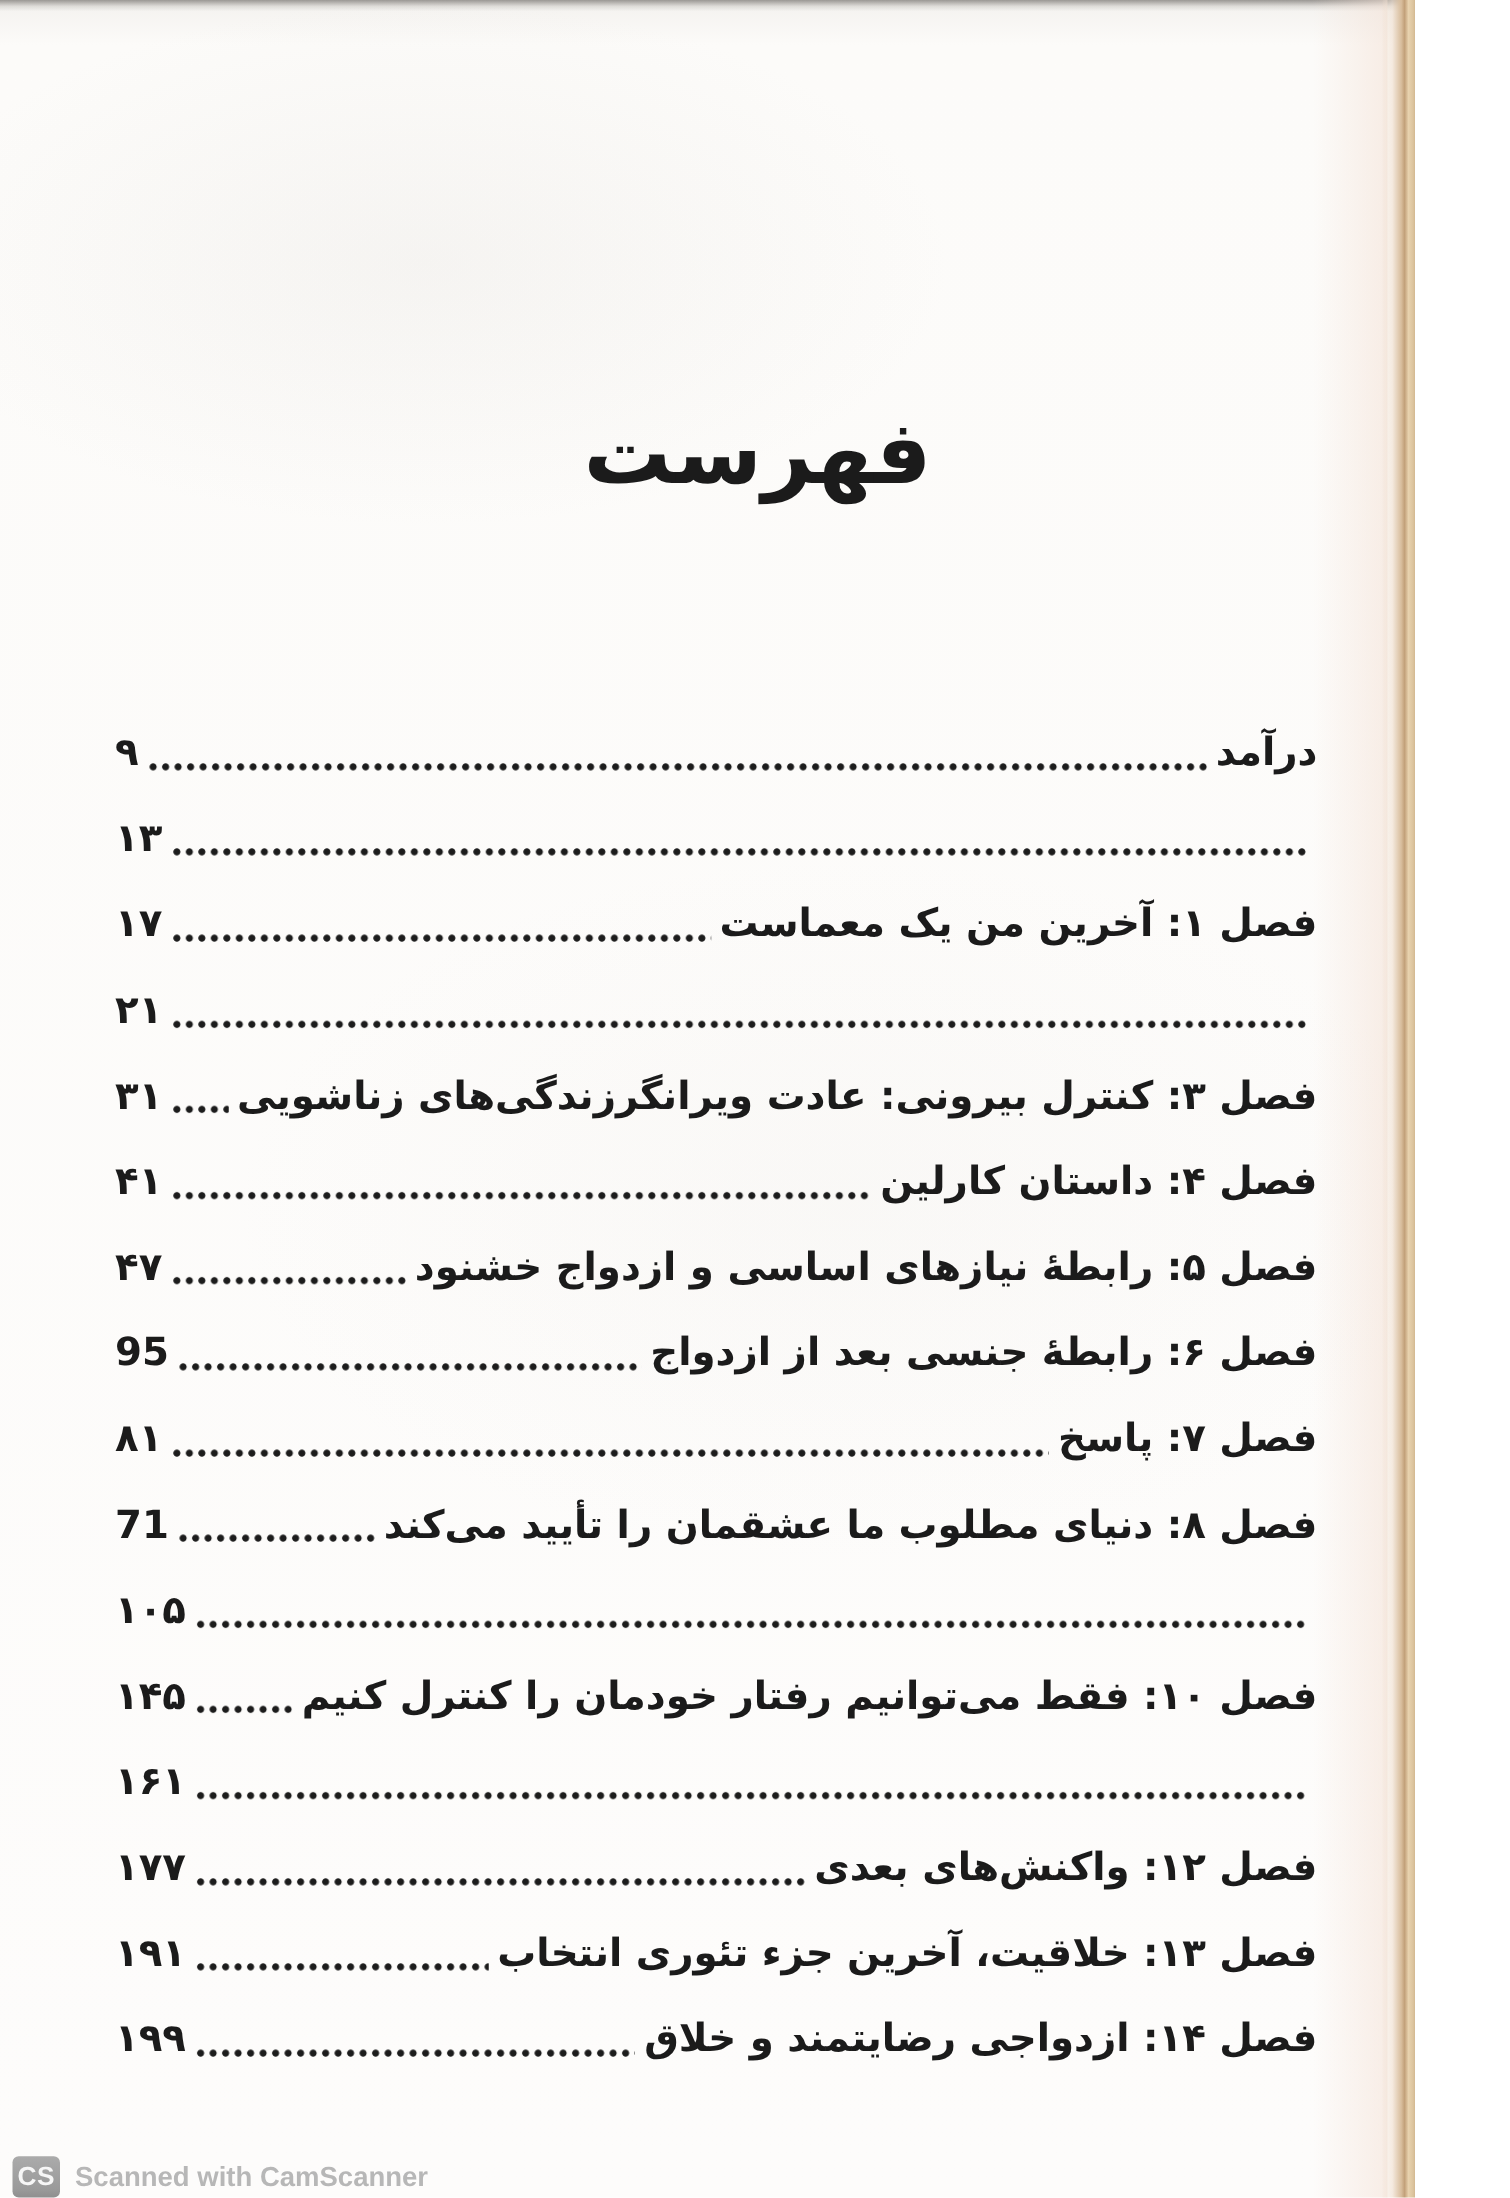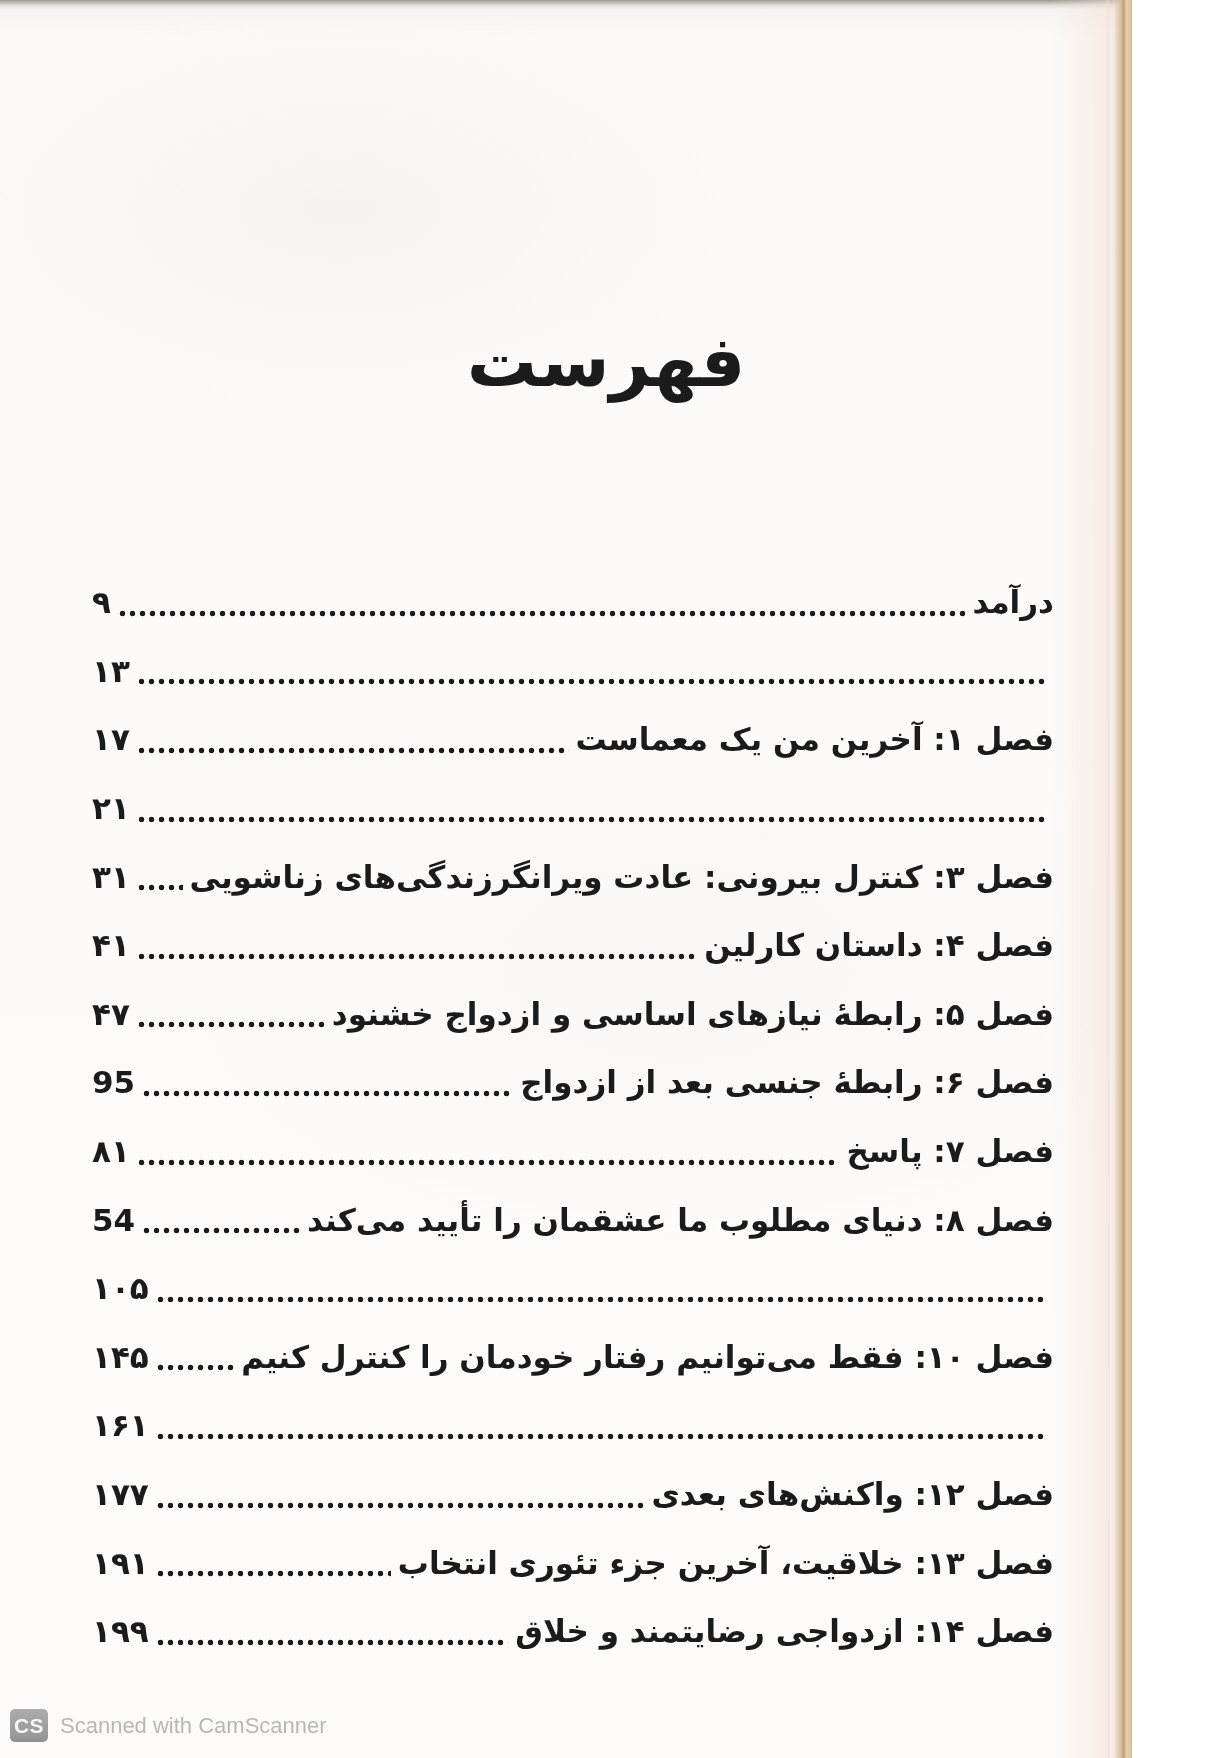--- a/index.html
+++ b/index.html
@@ -80,21 +80,21 @@
     margin: 0 7px;
     transform: translateY(11px);
     background-image: radial-gradient(circle at 4.5px 4.5px, #1c1c1c 2.5px, rgba(28,28,28,0) 3.1px);
     background-size: 10px 9px;
     background-repeat: repeat-x;
   }
   .toc-page { flex: 0 0 auto; }
   .watermark {
     position: absolute;
     left: 10px;
-    bottom: 16px;
+    bottom: 0;
     display: flex;
     align-items: center;
     gap: 12px;
     direction: ltr;
     font-family: "Liberation Sans", sans-serif;
     text-align: right;
   }
   .cs-badge {
     width: 38px;
     height: 33px;
@@ -104,21 +104,21 @@
     font-size: 21px;
     font-weight: bold;
     display: flex;
     align-items: center;
     justify-content: center;
     letter-spacing: 0.5px;
   }
   .cs-text {
     color: #b7b7b7;
     font-size: 22px;
-    font-weight: 400;
+    font-weight: 700;
   }
 </style>
 </head>
 <body>
 
 <div class="page">
 
   <div class="top-shadow"></div>
   <div class="edge-tint"></div>
   <div class="page-edge"></div>
@@ -175,21 +175,21 @@
 
       <div class="toc-row">
         <span class="toc-label">فصل ۷: پاسخ </span>
         <span class="dots"></span>
         <span class="toc-page">۸۱</span>
       </div>
 
       <div class="toc-row">
         <span class="toc-label">فصل ۸: دنیای مطلوب ما عشقمان را تأیید می‌کند </span>
         <span class="dots"></span>
-        <span class="toc-page">54</span>
+        <span class="toc-page">71</span>
       </div>
 
       <div class="toc-row">
         <span class="dots"></span>
         <span class="toc-page">۱۰۵</span>
       </div>
 
       <div class="toc-row">
         <span class="toc-label">فصل ۱۰: فقط می‌توانیم رفتار خودمان را کنترل کنیم </span>
         <span class="dots"></span>

